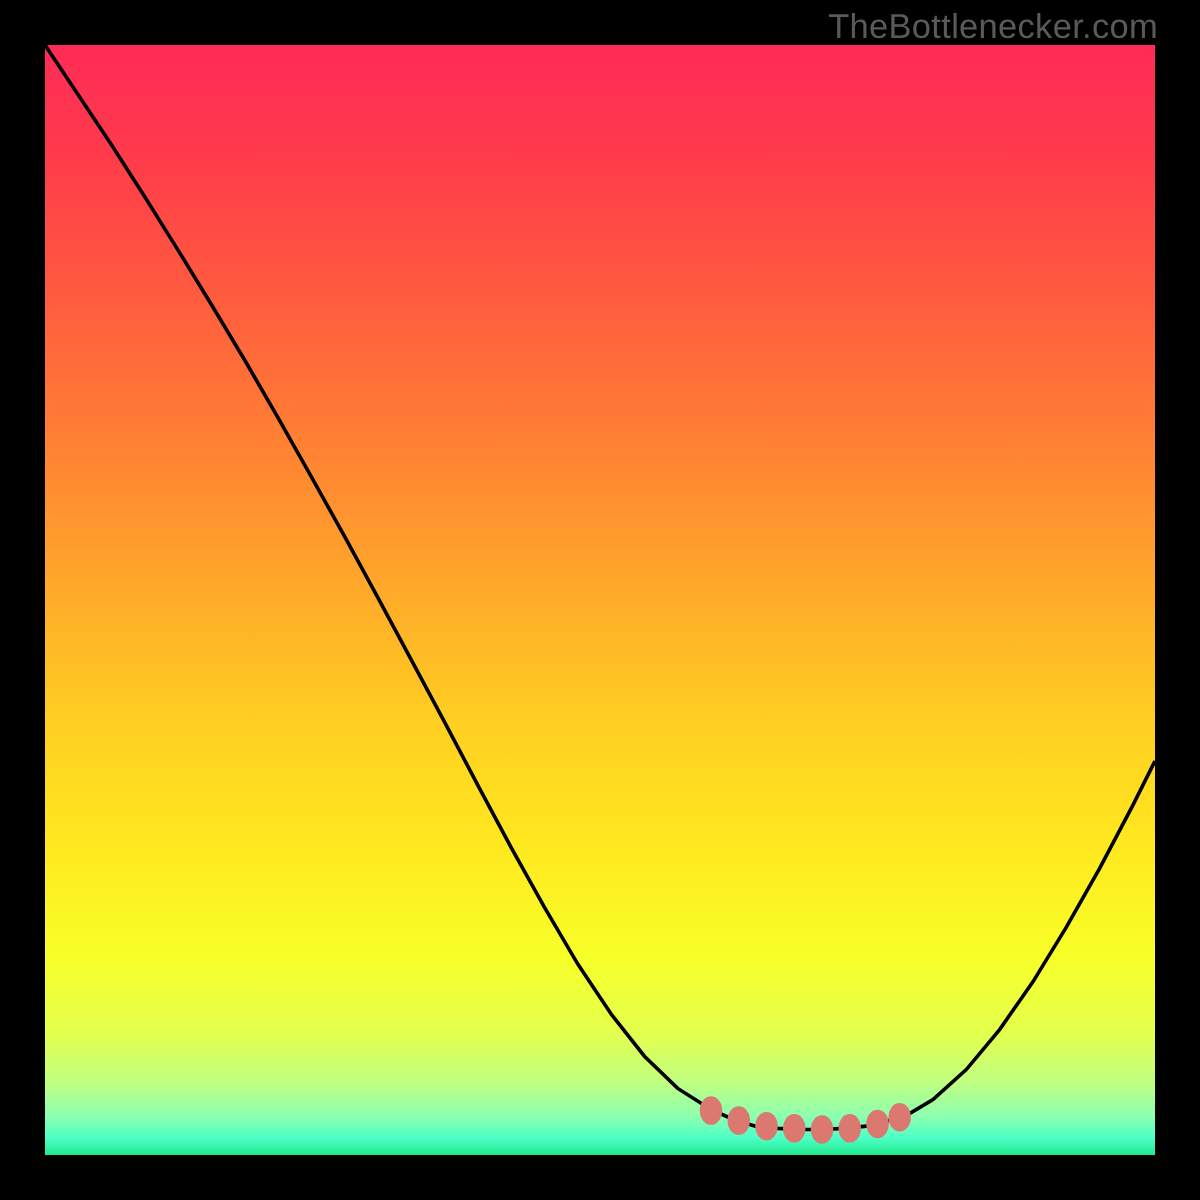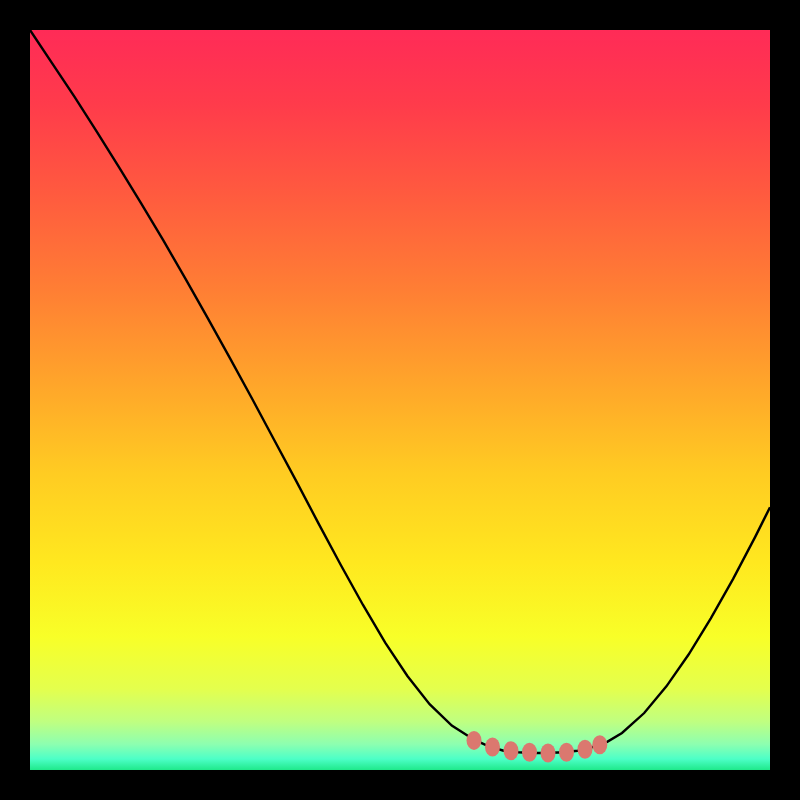--- a/index.html
+++ b/index.html
@@ -38,20 +38,21 @@
   }
   svg {
     display: block;
   }
 </style>
 </head>
 <body>
 
 <div class="frame">
 
+  <div class="watermark">TheBottlenecker.com</div>
 
   <div class="plot-area">
     <svg id="chart-svg" width="740" height="740" viewBox="0 0 740 740">
       <defs>
         <linearGradient id="bg-grad" x1="0" y1="0" x2="0" y2="1">
             <stop offset="0%" stop-color="#ff2b57"></stop>
             <stop offset="10%" stop-color="#ff3b4b"></stop>
             <stop offset="22%" stop-color="#ff5a3f"></stop>
             <stop offset="35%" stop-color="#ff7e34"></stop>
             <stop offset="48%" stop-color="#ffa62a"></stop>

